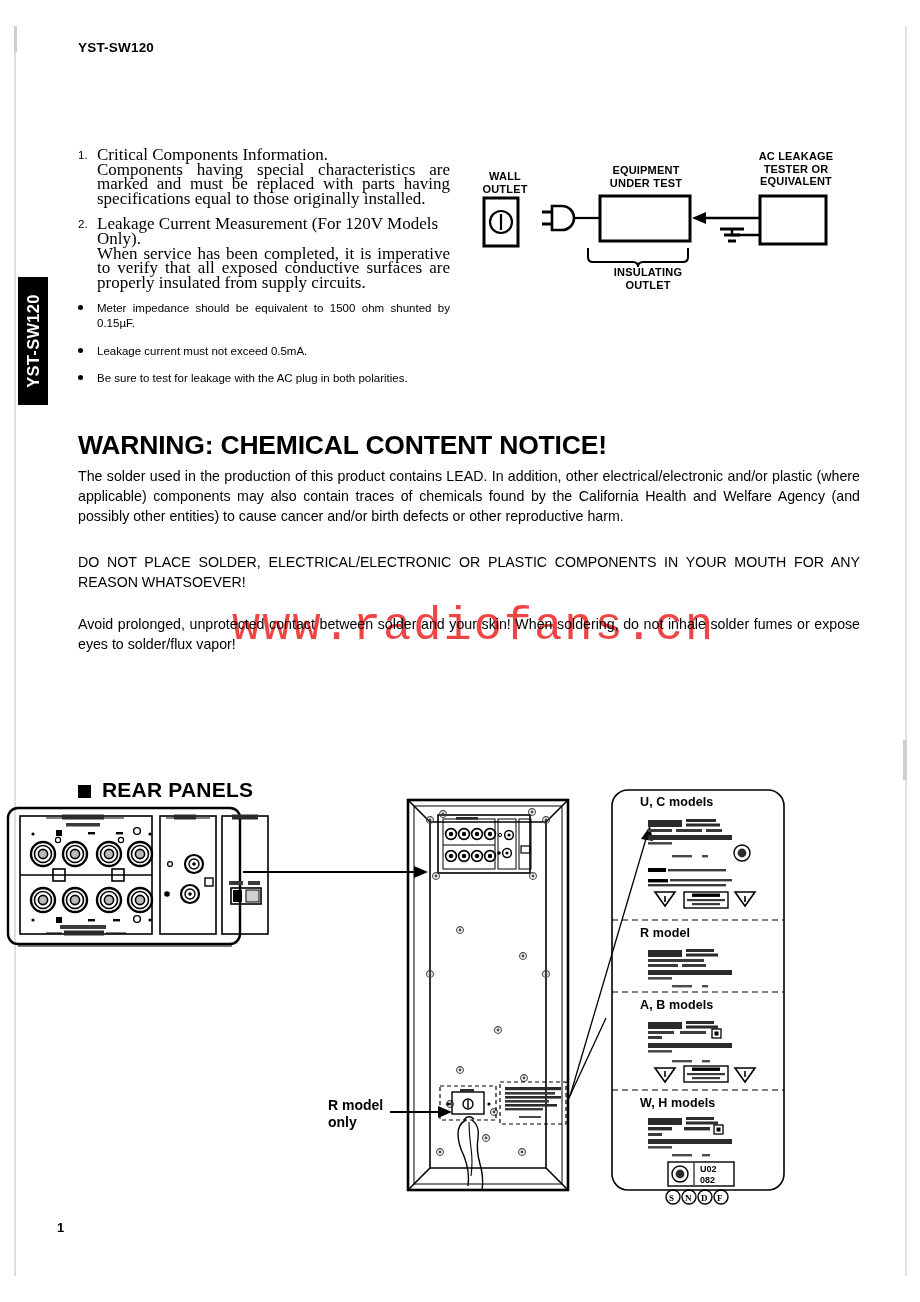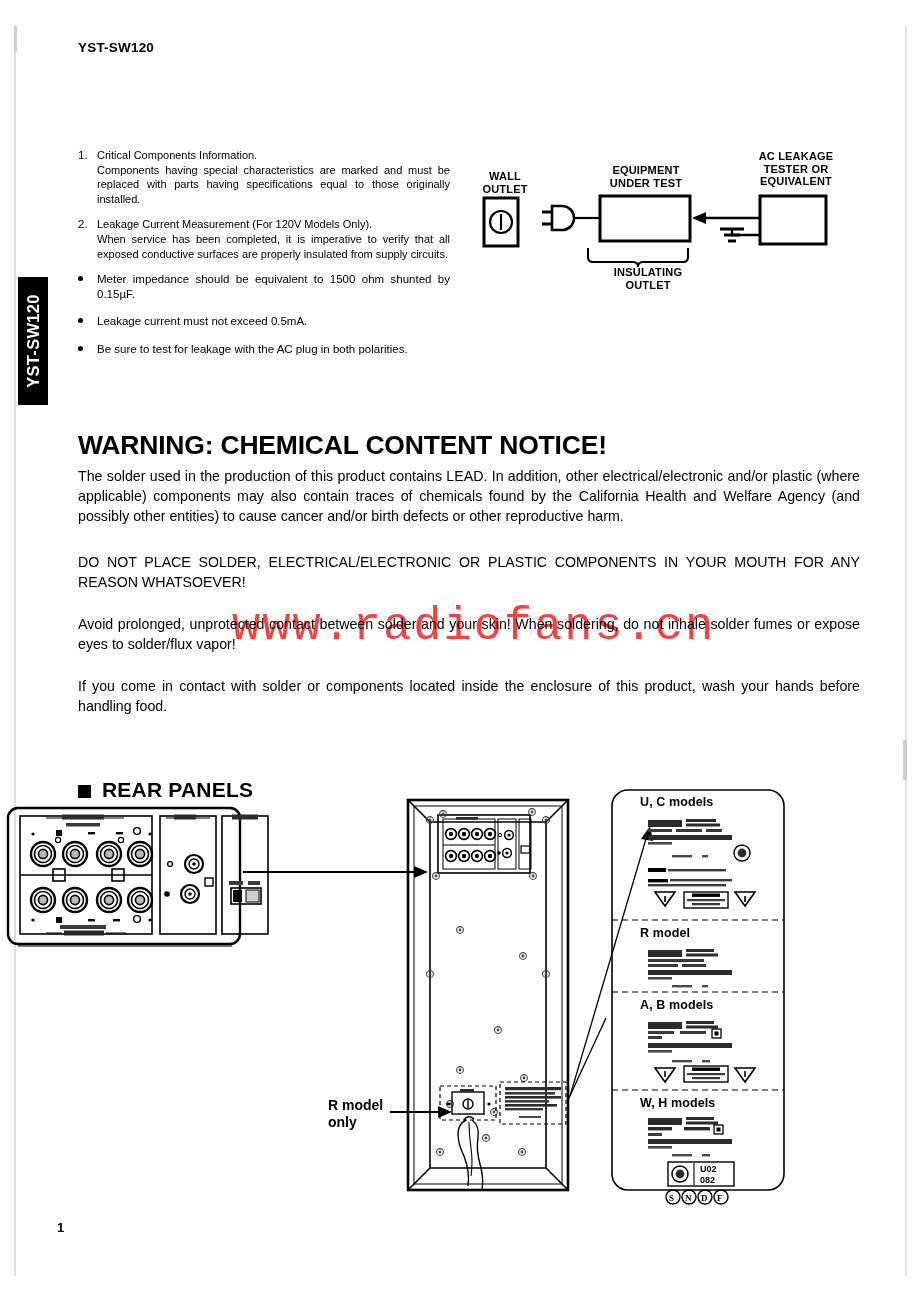--- a/index.html
+++ b/index.html
@@ -42,21 +42,21 @@
 
   
   .sec-head{position:absolute;display:flex;align-items:center;gap:11px;}
   .sec-head .sq{width:13px;height:13px;background:#000;display:inline-block;margin-top:2px;}
   .sec-head .txt{font-size:21px;font-weight:bold;letter-spacing:.2px;}
 
   
   .svc-list{position:absolute;left:78px;top:148px;width:372px;}
   .num-item{display:flex;margin-bottom:11px;}
   .num-item .n{width:19px;flex:0 0 19px;font-size:11.5px;line-height:14.6px;}
-  .num-item .b{flex:1;font-size:11px;line-height:14.6px;text-align:justify;}
+  .num-item .b{flex:1;font-size:17px;line-height:14.6px;text-align:justify;font-family:Liberation Serif, serif;}
   .bul-item{display:flex;margin-bottom:13px;}
   .bul-item .d{width:19px;flex:0 0 19px;padding-top:4px;}
   .bul-item .d i{display:block;width:5px;height:5px;border-radius:50%;background:#000;}
   .bul-item .b{flex:1;font-size:11.5px;line-height:14.6px;text-align:justify;}
   .first-line{text-align:left !important;}
 
   
   .diagram{position:absolute;left:470px;top:148px;width:400px;height:145px;}
   .diagram svg{display:block;}
   .dlabel{position:absolute;font-size:11px;font-weight:bold;line-height:12.6px;text-align:center;letter-spacing:.2px;}
@@ -171,21 +171,20 @@
     <div class="dlabel" style="left:118px;top:118px;width:120px;">
       <div>INSULATING</div>
       <div>OUTLET</div>
     </div>
   </div>
 
   <div class="warn-title">WARNING: CHEMICAL CONTENT NOTICE!</div>
   <div class="warn-p" id="warn-p1">The solder used in the production of this product contains LEAD. In addition, other electrical/electronic and/or plastic (where applicable) components may also contain traces of chemicals found by the California Health and Welfare Agency (and possibly other entities) to cause cancer and/or birth defects or other reproductive harm.</div>
   <div class="warn-p" id="warn-p3">Avoid prolonged, unprotected contact between solder and your skin! When soldering, do not inhale solder fumes or expose eyes to solder/flux vapor!</div>
   <div class="warn-p" id="warn-p2">DO NOT PLACE SOLDER, ELECTRICAL/ELECTRONIC OR PLASTIC COMPONENTS IN YOUR MOUTH FOR ANY REASON WHATSOEVER!</div>
-  <div class="warn-p" id="warn-p4">If you come in contact with solder or components located inside the enclosure of this product, wash your hands before handling food.</div>
 
   <div class="sec-head" style="left:78px;top:738px;margin-top:40px;">
     <i class="sq"></i>
     <span class="txt">REAR PANELS</span>
   </div>
 
   <div class="rear-area">
     <svg width="920" height="480" viewBox="0 0 920 480">
       <defs>
         <g id="bindingPost">

